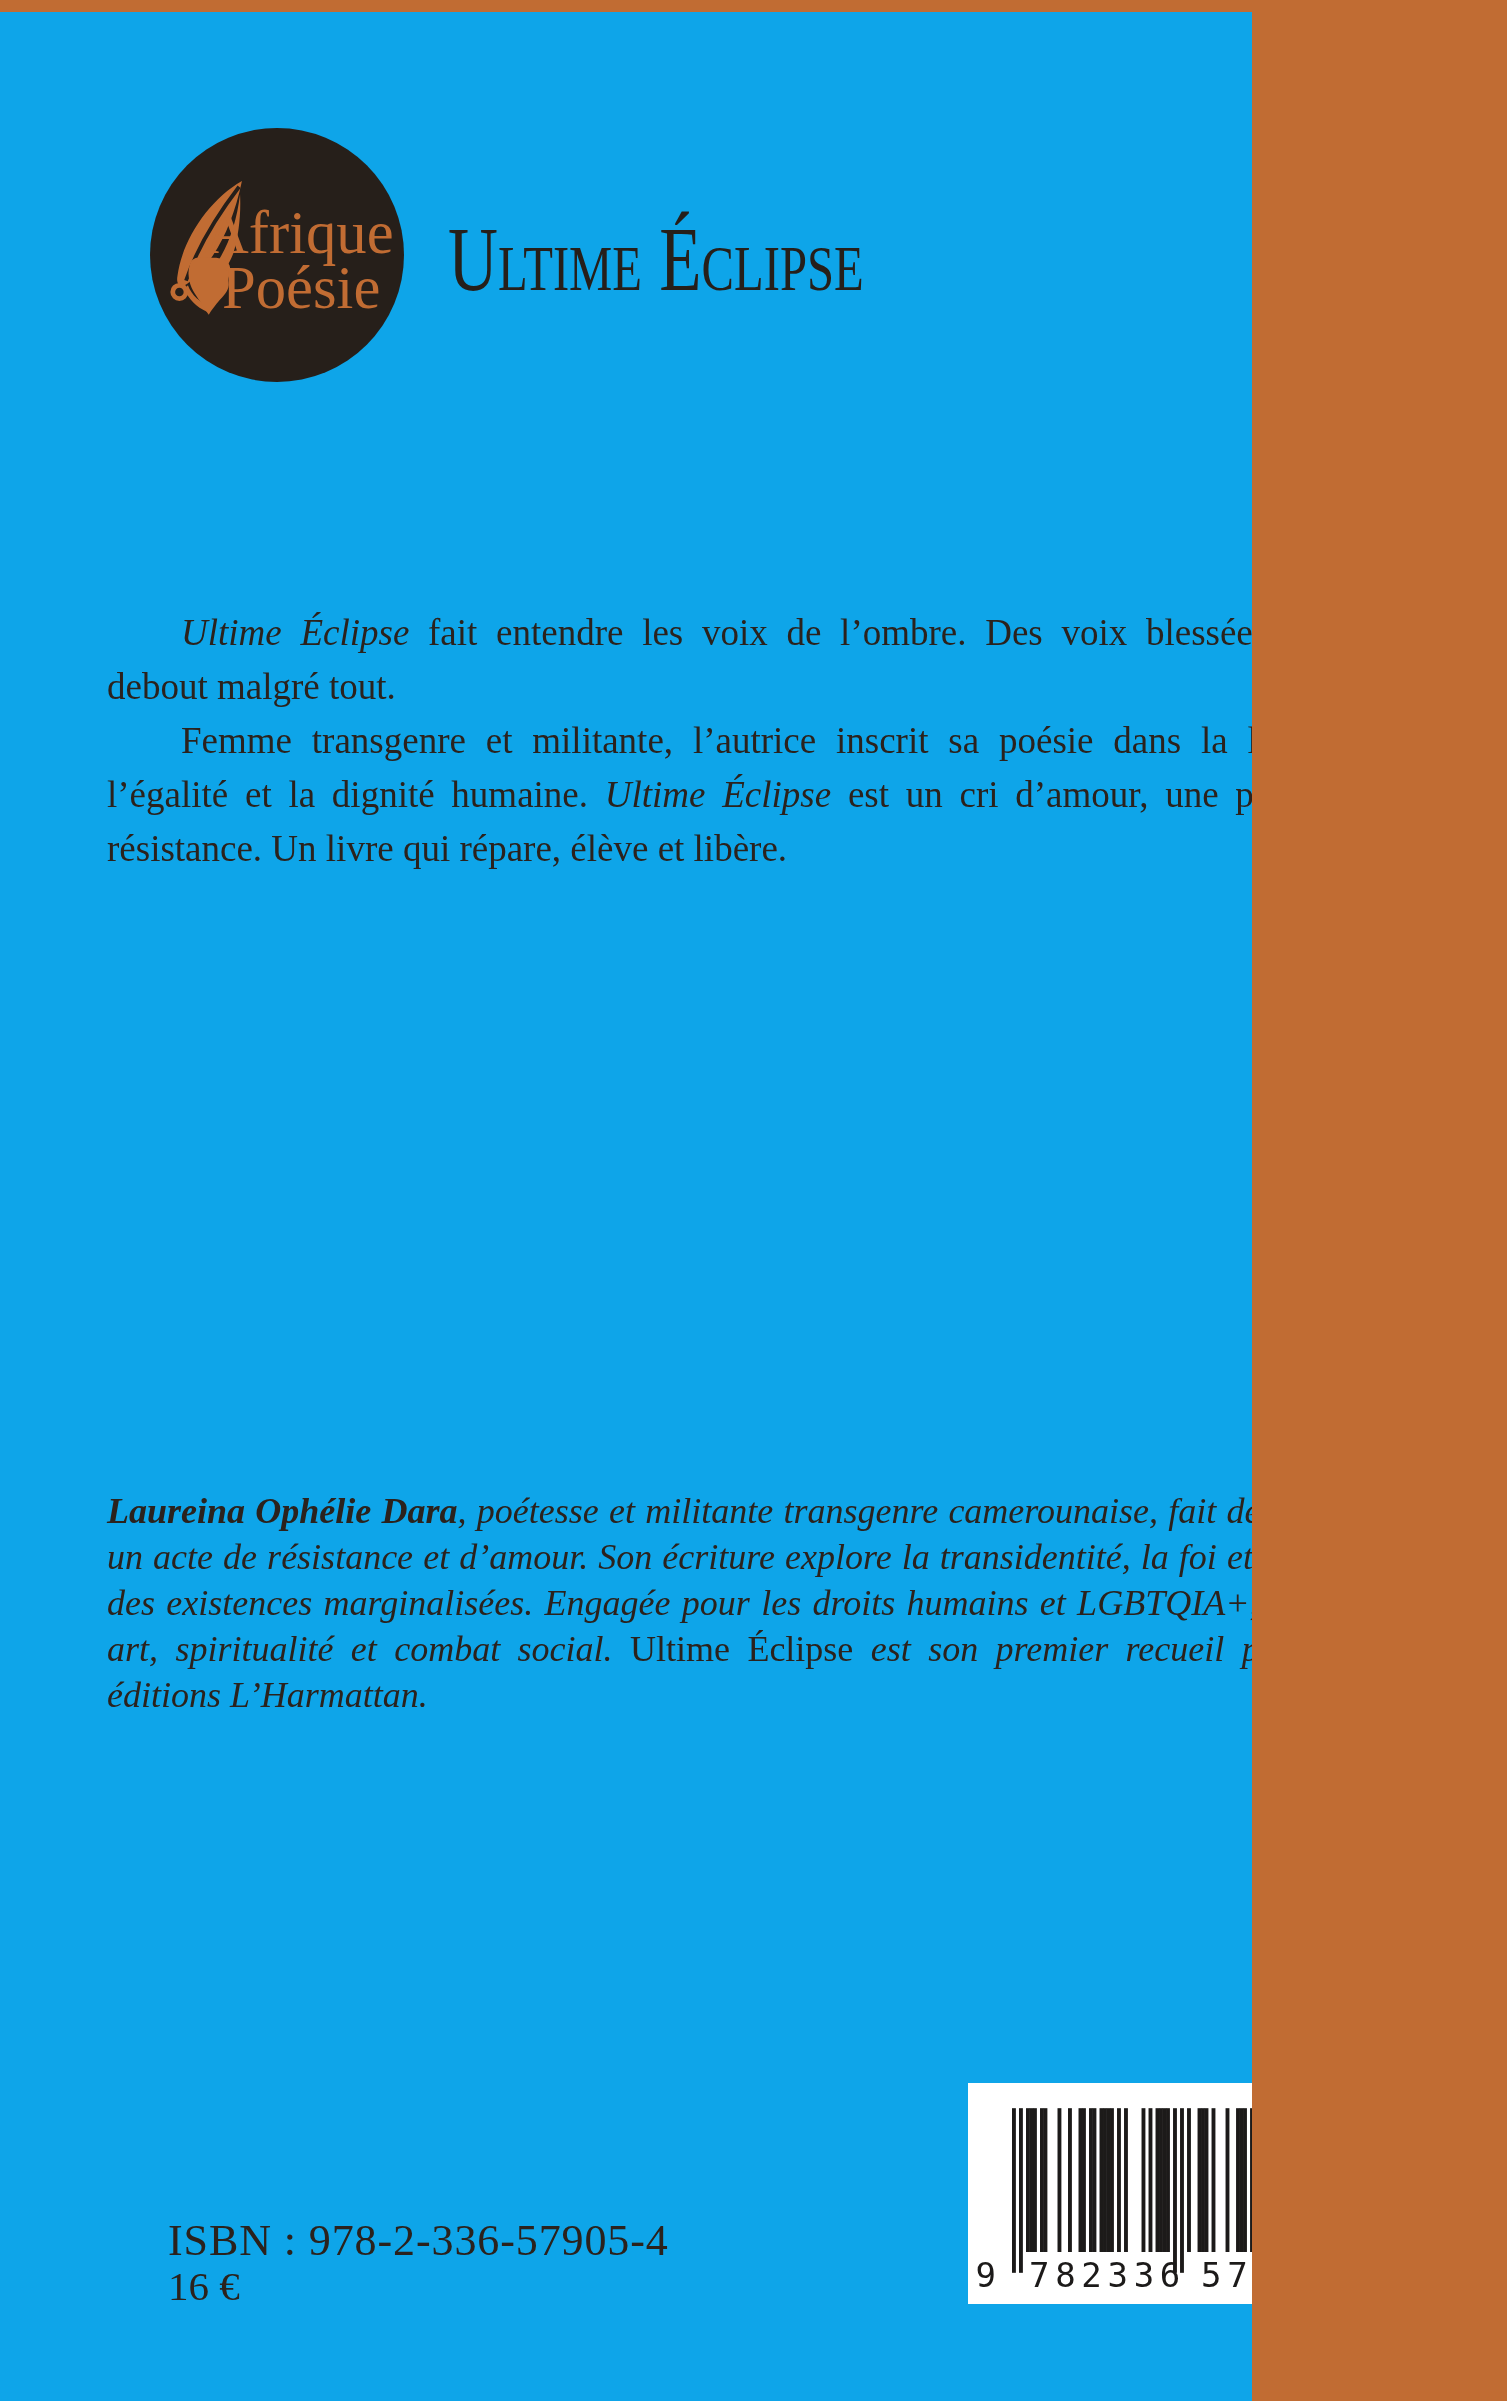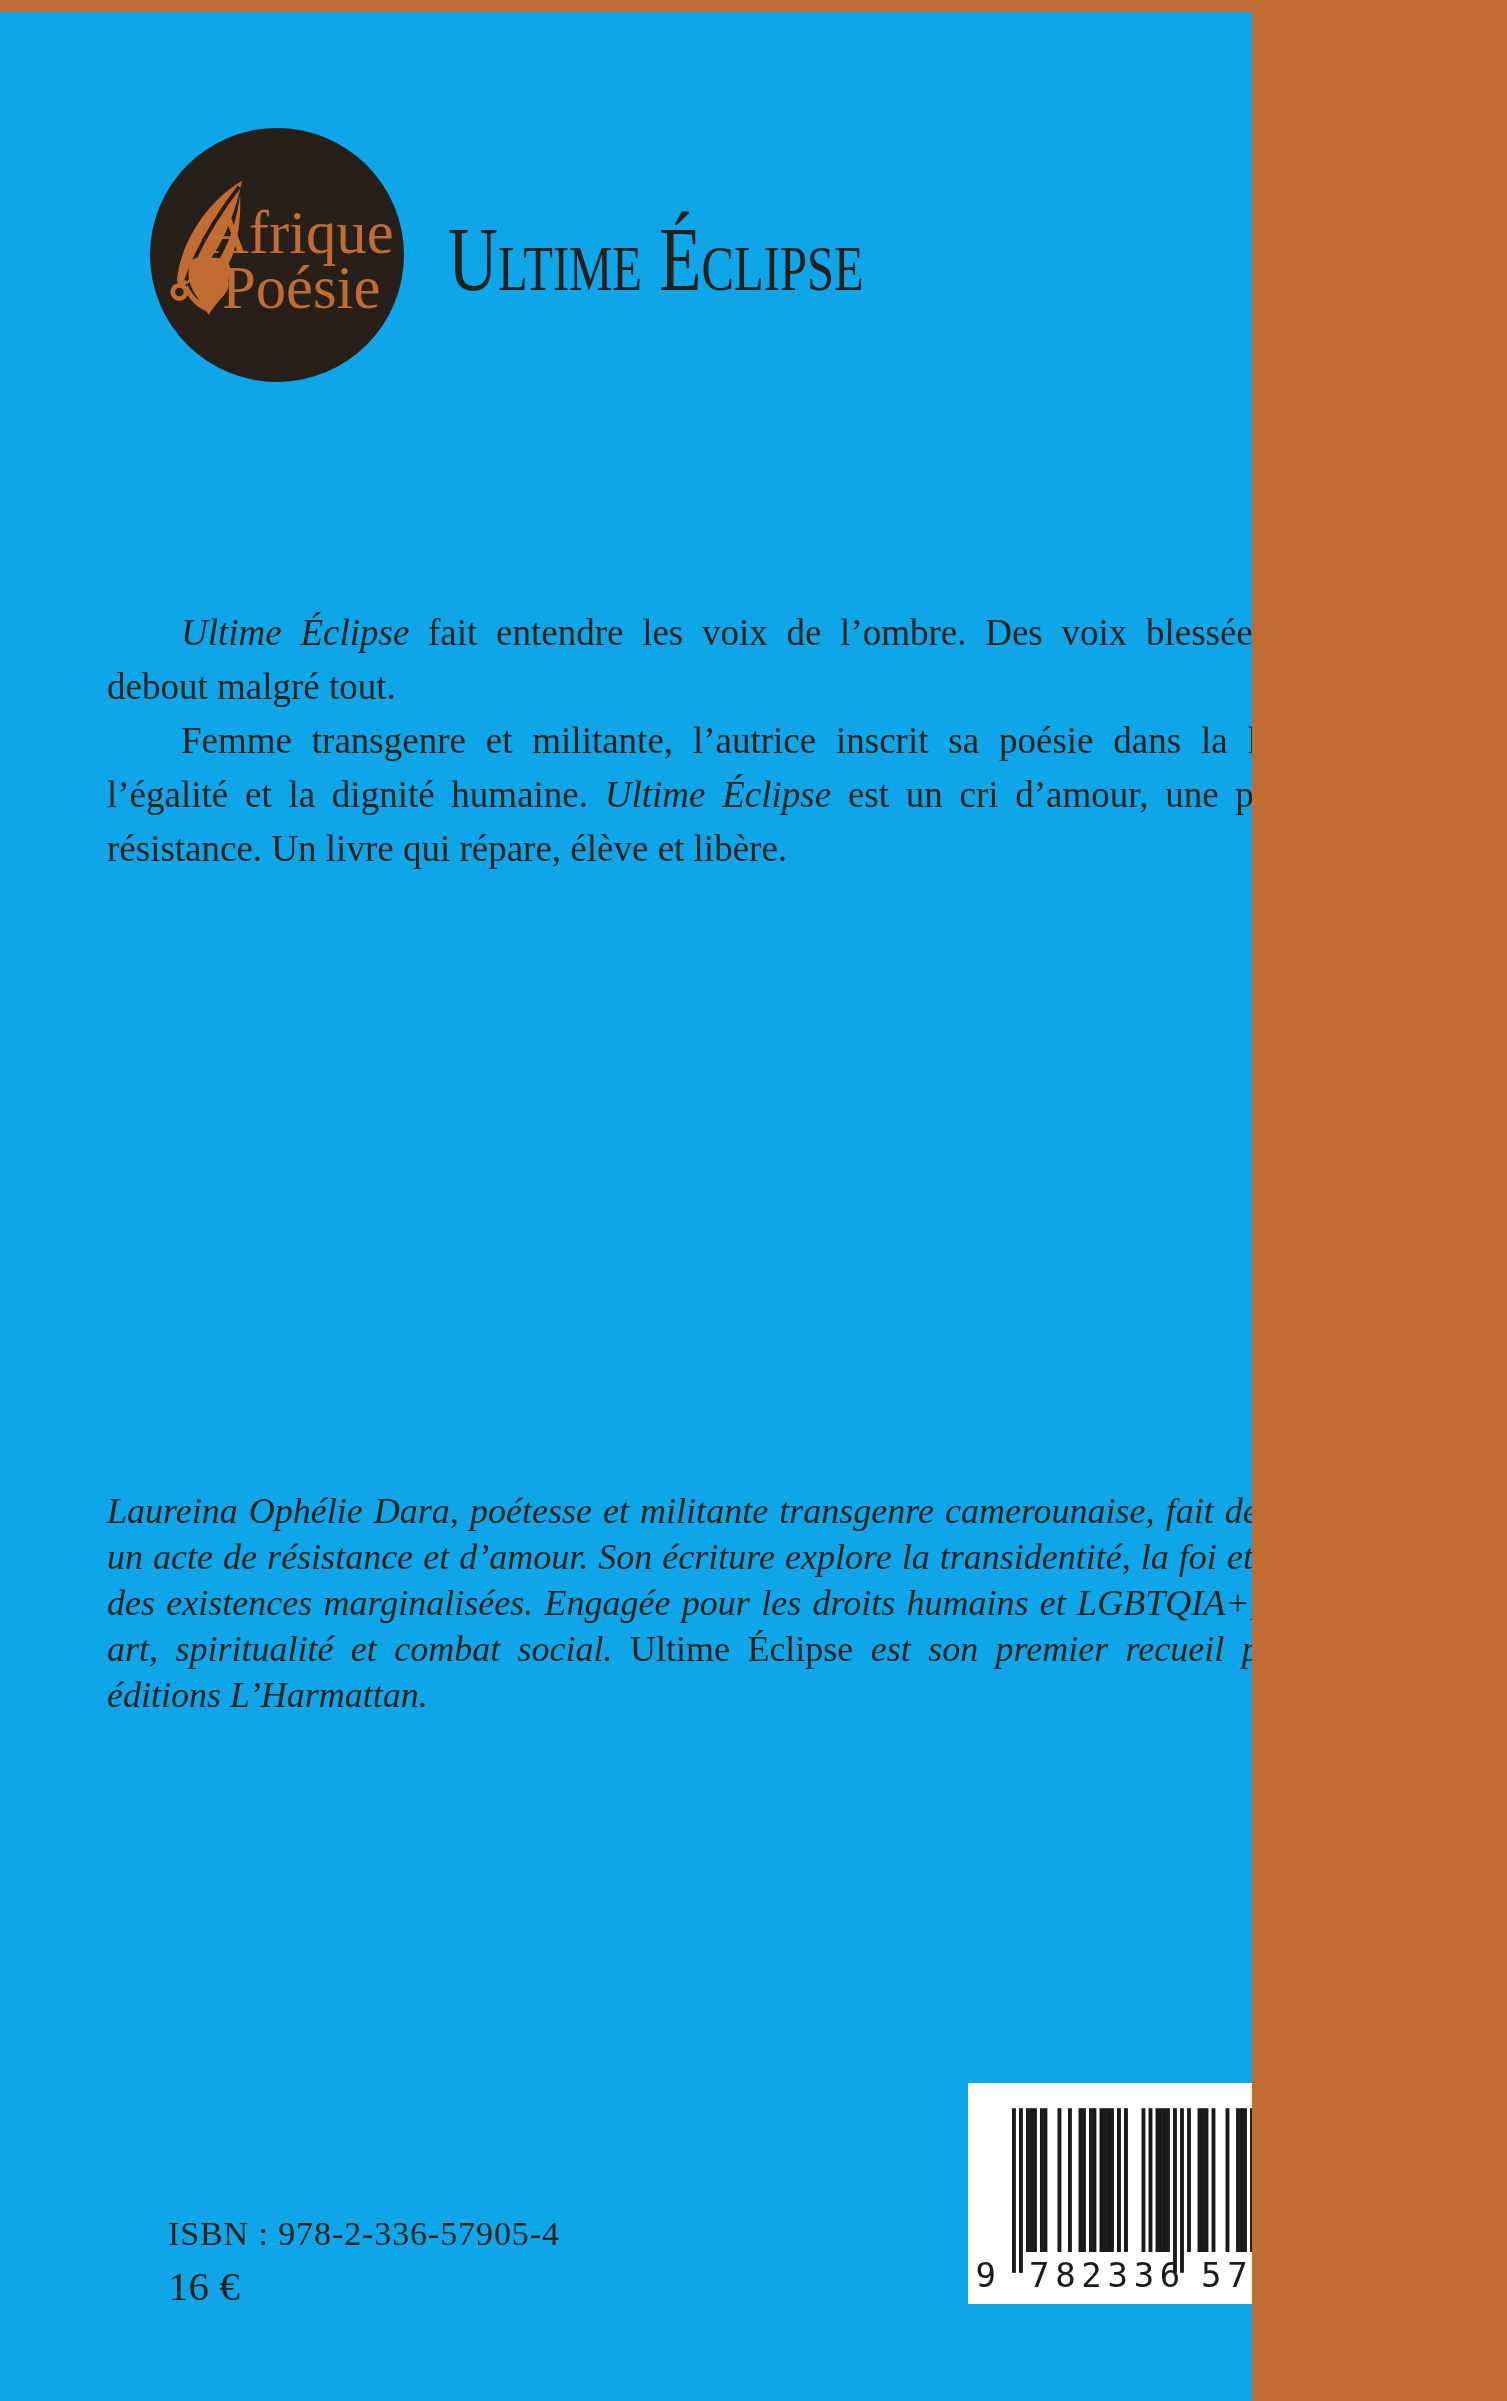--- a/index.html
+++ b/index.html
@@ -24,24 +24,24 @@
     font-size:37px;line-height:54px;text-align:justify;color:#2b221d;
   }
   .copy p{margin:0;text-indent:74px;}
   .it{font-style:italic;}
   
   .bio{
     position:absolute;left:107px;top:1476px;width:1294px;
     font-size:36px;line-height:46px;text-align:justify;
     font-style:italic;color:#2b221d;
   }
-  .bio .name{font-weight:normal;}
+  .bio .name{font-weight:bold;}
   .bio .roman{font-style:normal;}
   
-  .isbn{position:absolute;left:168px;top:2203px;font-size:34px;color:#2b221d;letter-spacing:0.9px;}
+  .isbn{position:absolute;left:168px;top:2203px;font-size:44px;color:#2b221d;letter-spacing:0.9px;}
   .price{position:absolute;left:168px;top:2250px;font-size:41px;color:#2b221d;}
   .barcode-box{
     position:absolute;left:968px;top:2071px;width:397px;height:221px;background:#ffffff;
   }
   .barcode-bars{position:absolute;left:44px;top:24.6px;}
   .barcode-digits{
     position:absolute;left:0;top:172px;width:100%;height:42px;
     font-family:"DejaVu Sans Mono", monospace;font-size:34px;color:#1c1a19;
   }
   .bd-first{position:absolute;left:7.6px;top:0;}

